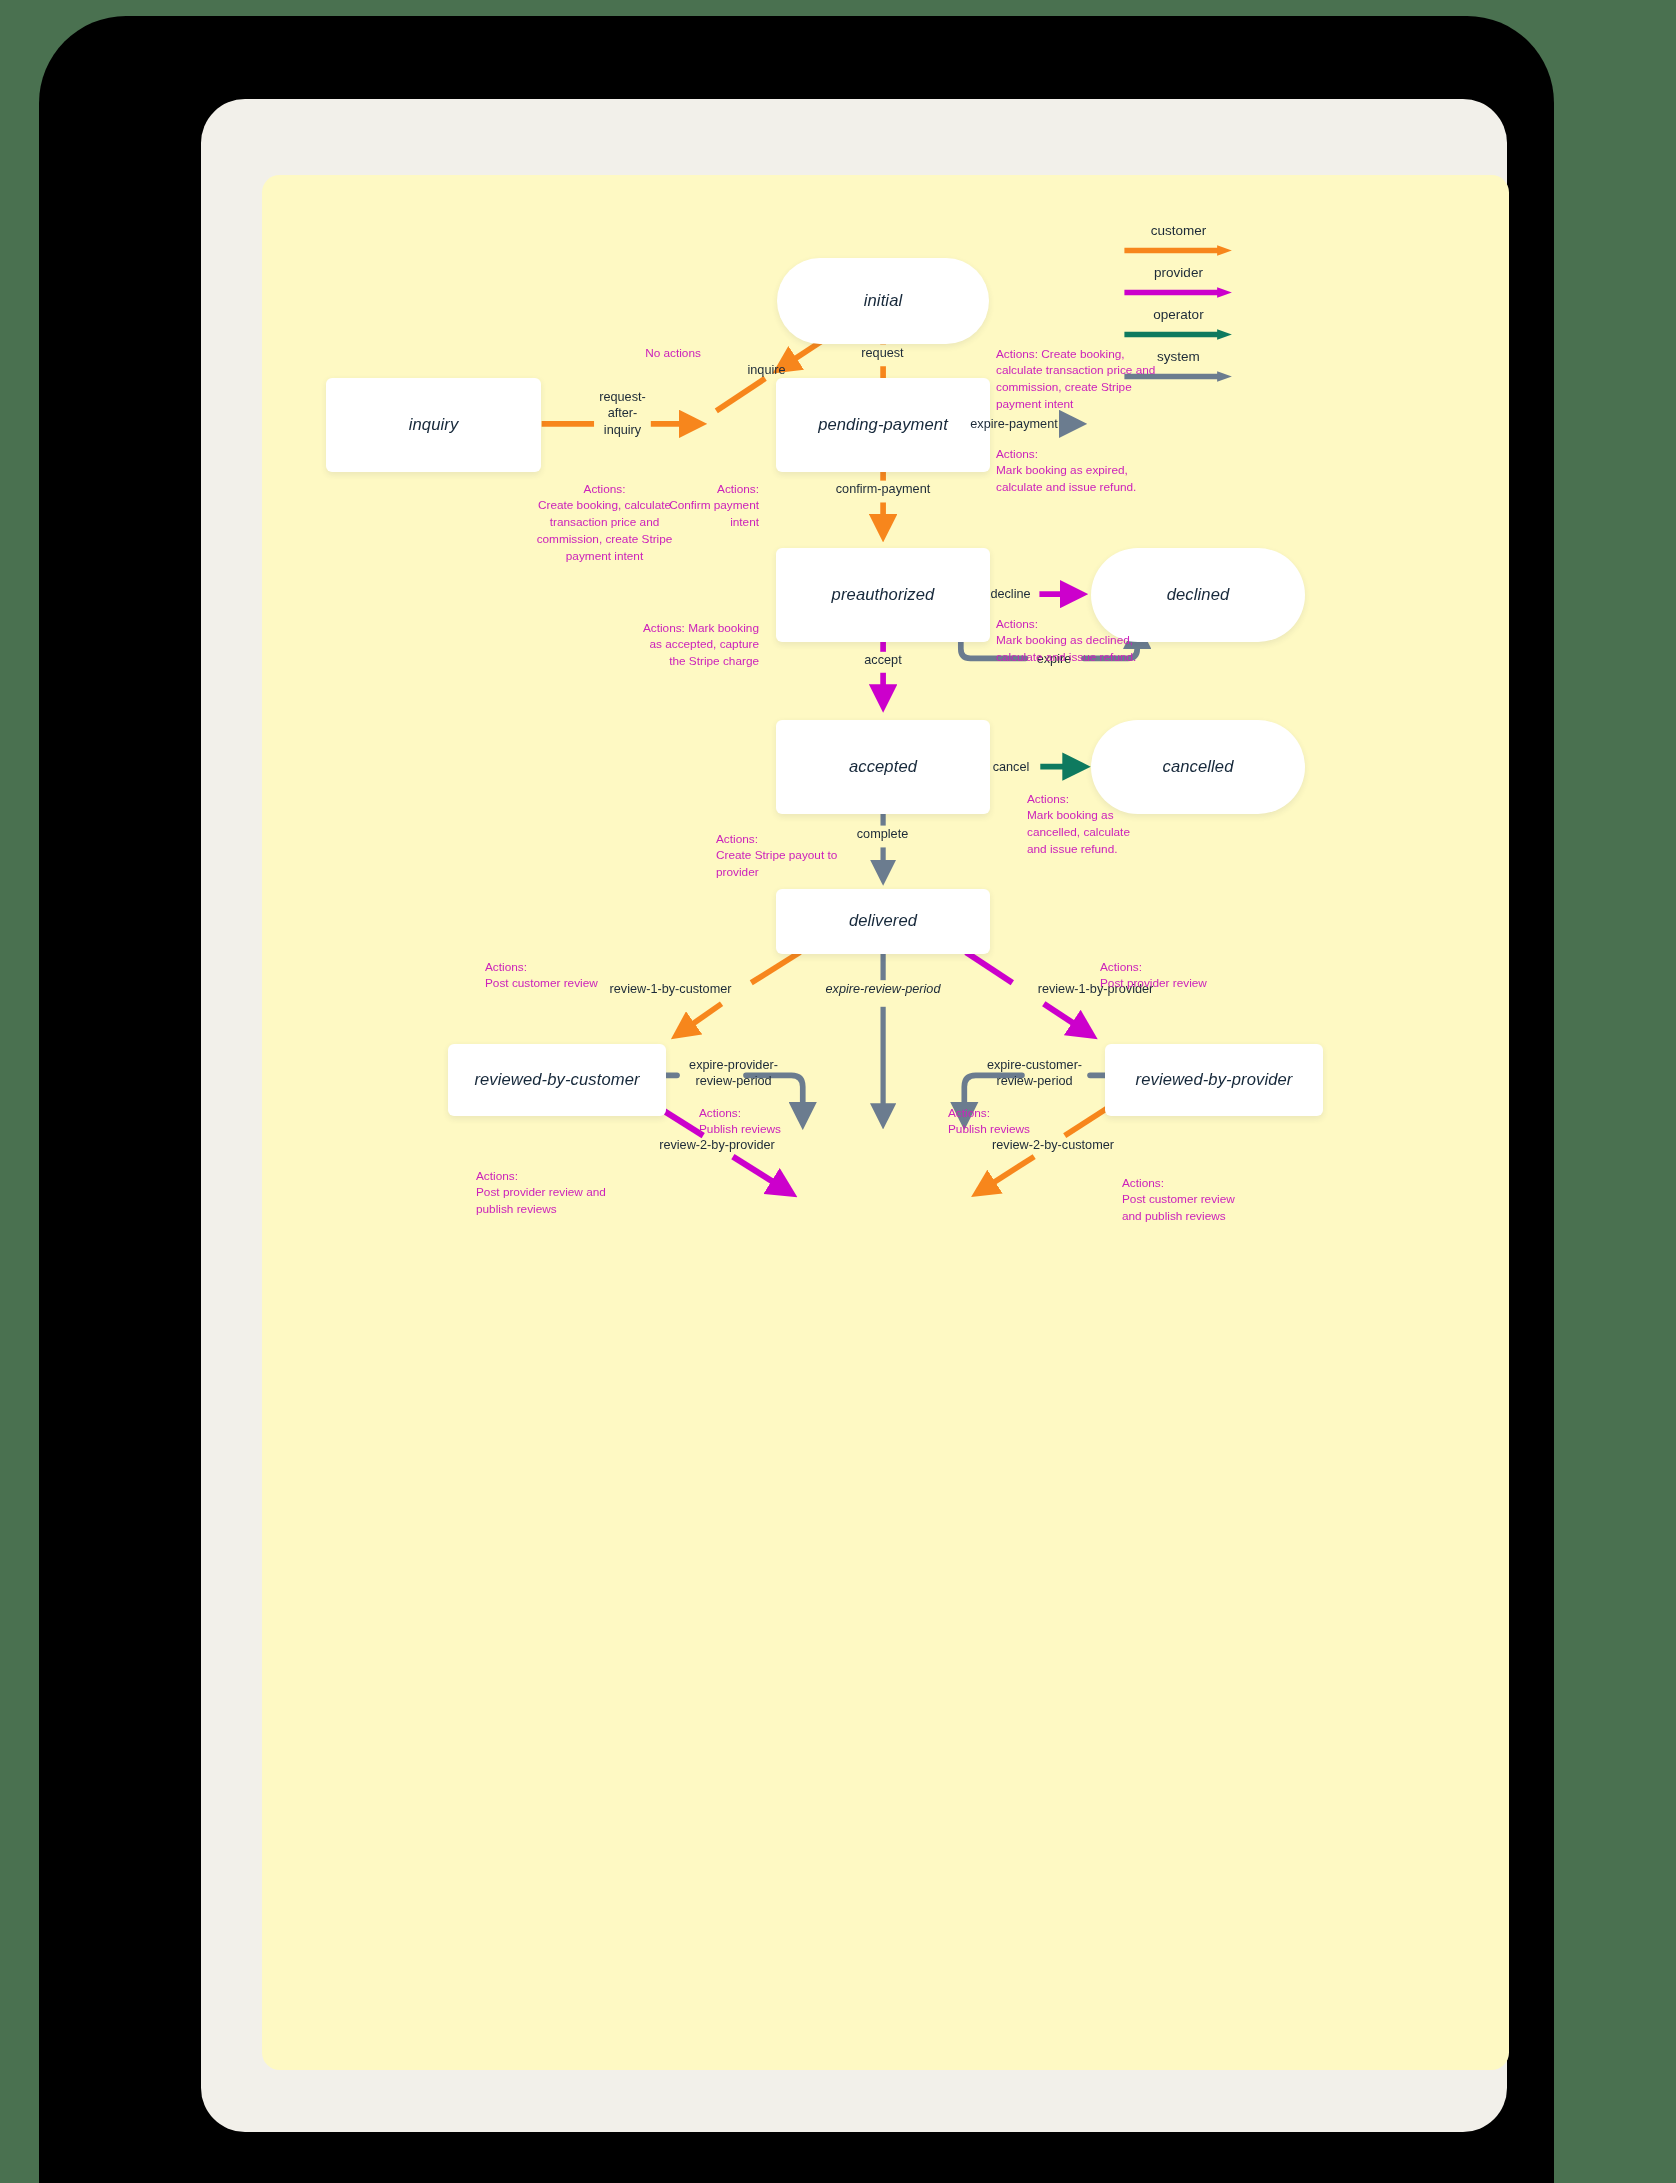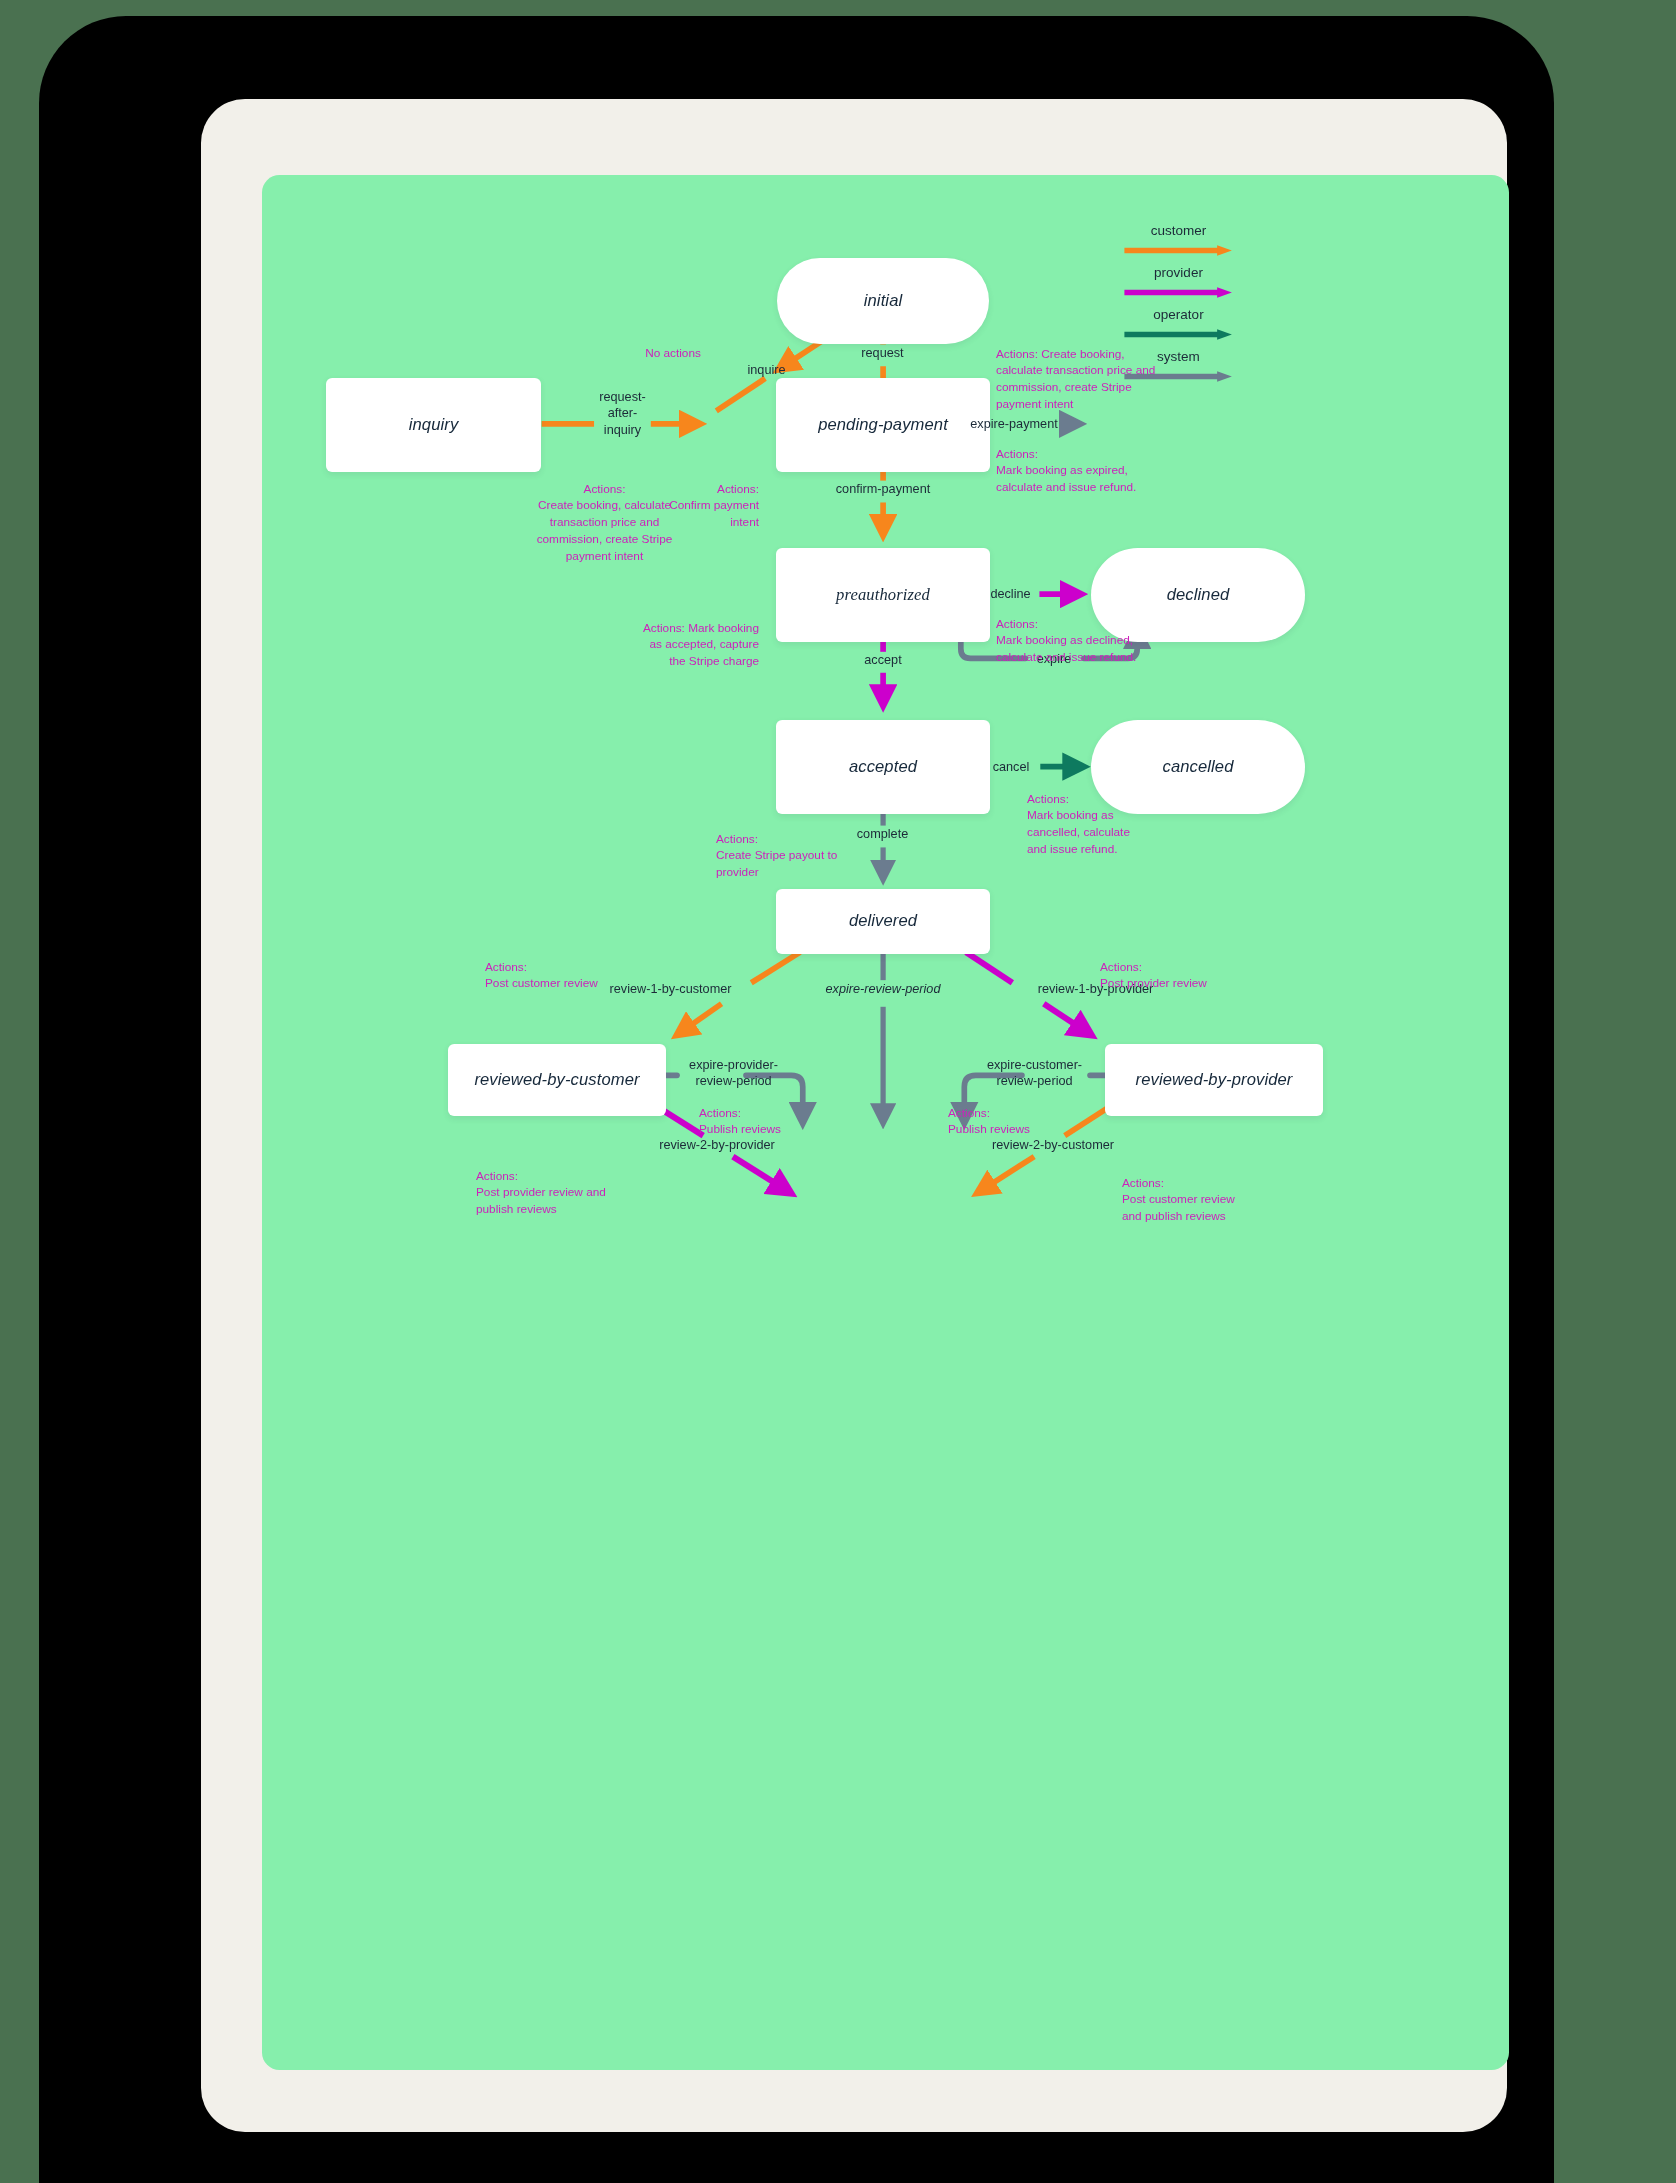--- a/index.html
+++ b/index.html
@@ -11,21 +11,21 @@
     position:absolute; left:39px; top:15.7px; width:1515px; height:2290px;
     background:#000; border-radius:87px;
     box-shadow:0 0 0 0 #000;
   }
   #device{
     position:absolute; left:162px; top:83px; width:1306px; height:2033px;
     background:#f2f0ea; border-radius:44px;
   }
   #canvas{
     position:absolute; left:61px; top:76px; width:1247px; height:1895px;
-    background:#86efac; border-radius:17.5px;
+    background:#fef9c3; border-radius:17.5px;
     overflow:hidden;
   }
   #stage{position:absolute; left:0; top:0; width:1247px; height:1895px;}
 
   
   .node{
     position:absolute; background:#fff;
     box-shadow:0 2.6px 6.1px rgba(40,60,80,.09);
     display:flex; align-items:center; justify-content:center;
     color:#16283a; font-style:italic; font-size:16.6px;
@@ -199,21 +199,21 @@
           </div>
         </div>
 
         <div class="node term" style="left:515px;top:83px;width:212px;height:86px;">initial</div>
 
         <div class="node rect" style="left:64px;top:203px;width:215px;height:94px;">inquiry</div>
 
         <div class="node rect" style="left:514px;top:203px;width:214px;height:94px;">pending-payment</div>
 
 
-        <div class="node rect" style="left:514px;top:373px;width:214px;height:94px;font-family:Liberation Serif, serif;">preauthorized</div>
+        <div class="node rect" style="left:514px;top:373px;width:214px;height:94px;">preauthorized</div>
 
         <div class="node term" style="left:829px;top:373px;width:214px;height:94px;">declined</div>
 
         <div class="node rect" style="left:514px;top:545px;width:214px;height:94px;">accepted</div>
 
         <div class="node term" style="left:829px;top:545px;width:214px;height:94px;">cancelled</div>
 
         <div class="node rect" style="left:514px;top:714px;width:214px;height:65px;">delivered</div>
 
         <div class="node rect" style="left:186px;top:869px;width:218px;height:72px;">reviewed-by-customer</div>

